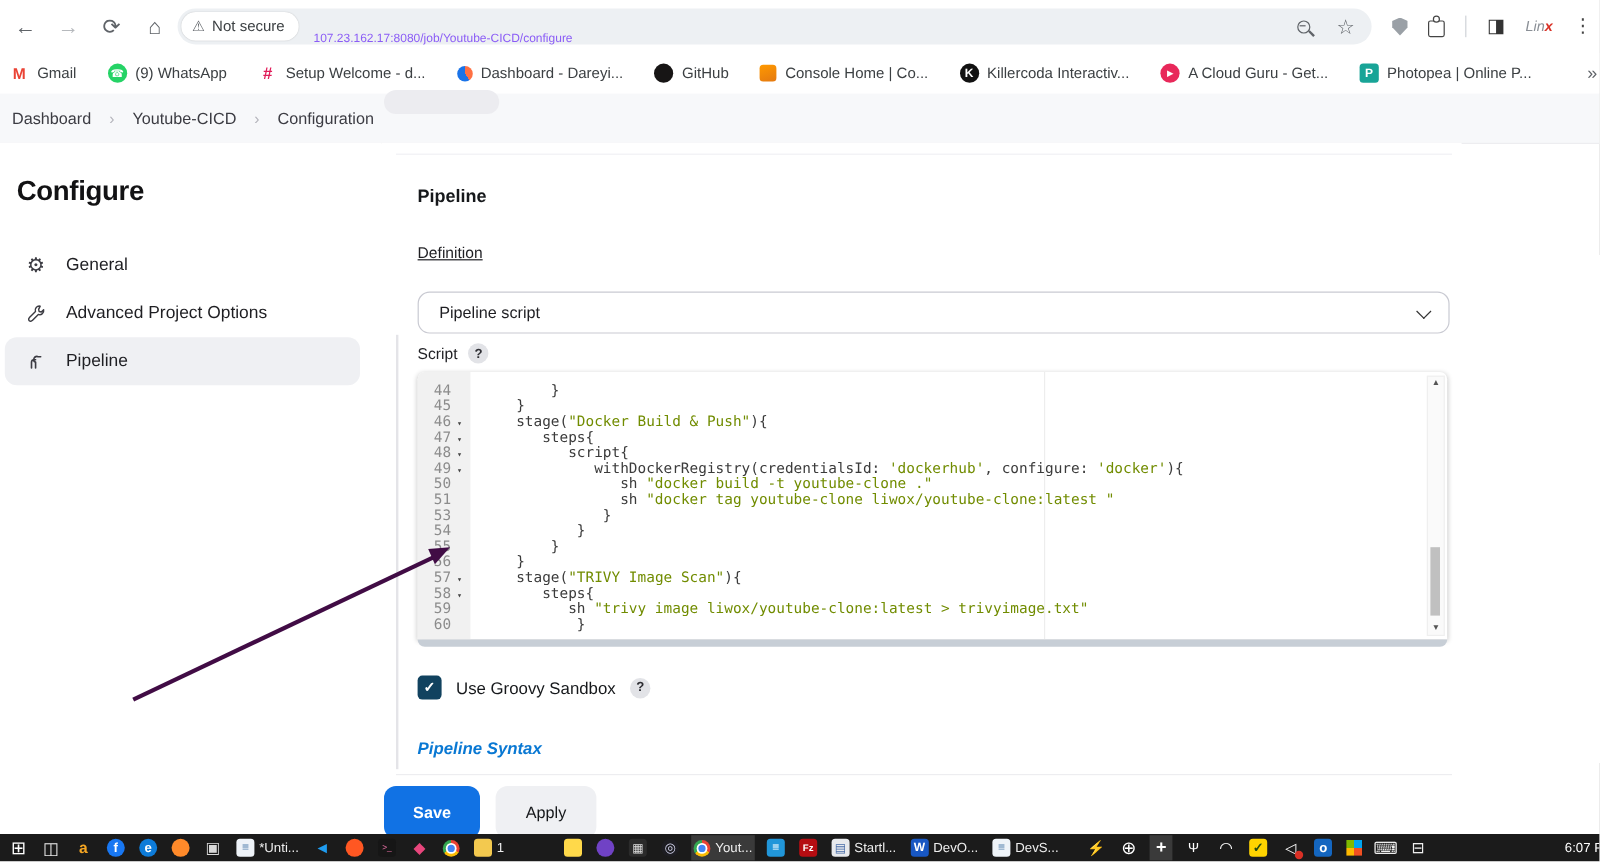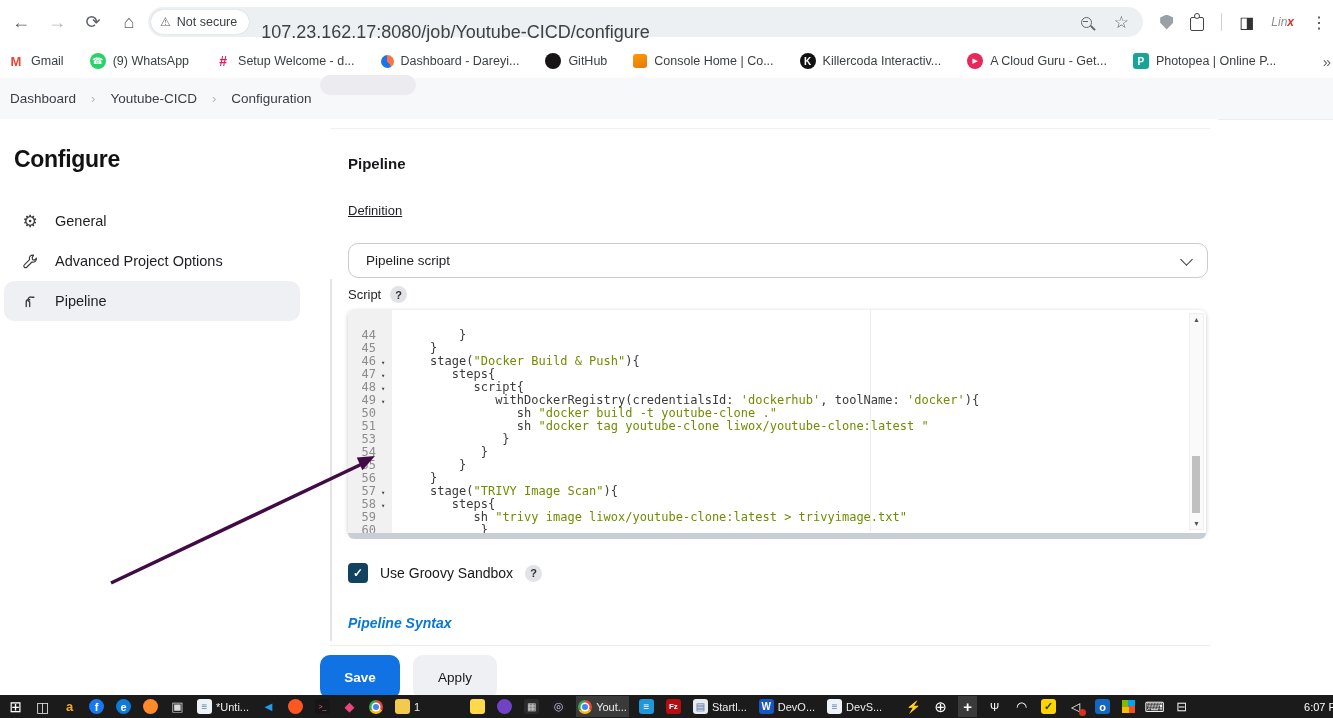--- a/index.html
+++ b/index.html
@@ -8,21 +8,21 @@
   
   .toolbar{position:absolute;left:0;top:0;width:1333px;height:44px;background:#fff;}
   .navic{position:absolute;top:9px;font-size:18px;color:#5f6368;width:26px;height:26px;
     display:flex;align-items:center;justify-content:center;cursor:pointer;}
   .navic.dim{color:#b6b9bd;}
   .addressbar{position:absolute;left:148px;top:7px;width:995px;height:30px;border-radius:15px;
     background:#edf0f3;display:flex;align-items:center;}
   .chip{height:24px;margin-left:3px;padding:0 12px 0 9px;background:#fff;border-radius:12px;
     display:flex;align-items:center;gap:6px;font-size:12.5px;color:#3c4043;box-shadow:0 0 1px rgba(0,0,0,.25);}
   .warn{font-size:12px;color:#5f6368;}
-  .url{margin-left:12px;font-size:18px;color:#404040;margin-top:20px;}
+  .url{margin-left:12px;font-size:10px;color:#8b5cf6;margin-top:20px;}
   .ab-spacer{flex:1;}
   .mag{width:9px;height:9px;border:1.8px solid #5f6368;border-radius:50%;position:relative;margin-right:22px;}
   .mag::before{content:"";position:absolute;left:1px;top:3px;width:5px;height:1.5px;background:#5f6368;}
   .mag::after{content:"";position:absolute;width:6px;height:1.8px;background:#5f6368;
     transform:rotate(45deg);right:-5px;bottom:-2px;}
   .star{font-size:17px;color:#5f6368;margin-right:14px;}
   .tb-right{position:absolute;right:6px;top:0;height:44px;display:flex;align-items:center;gap:17px;}
   .shield{width:13px;height:15px;background:#9aa0a6;clip-path:polygon(50% 0,100% 20%,100% 55%,50% 100%,0 55%,0 20%);}
   .puzzle{width:12px;height:12px;border:1.9px solid #444;border-radius:2px;position:relative;margin-top:3px;}
   .puzzle::before{content:"";position:absolute;top:-5px;left:3px;width:4px;height:4px;border:1.9px solid #444;border-radius:50%;background:#fff;}
@@ -72,21 +72,21 @@
     border-bottom:1.7px solid #333;transform:rotate(45deg);}
   .sectionbar{position:absolute;left:12px;top:160px;width:2px;height:362px;background:#e4e4e8;}
   .scriptrow{position:absolute;left:30px;top:167px;display:flex;align-items:center;gap:9px;font-size:13px;color:#1f1f23;}
   .helpbadge{width:17px;height:17px;border-radius:50%;background:#e2e3e7;color:#2e2e33;font-size:11px;
     font-weight:bold;display:flex;align-items:center;justify-content:center;cursor:pointer;}
   
   .editor{position:absolute;left:30px;top:191px;width:858px;height:223px;background:#fff;
     border-radius:6px 6px 0 0;box-shadow:0 1px 4px rgba(0,0,0,.22);overflow:hidden;}
   .gutterbg{position:absolute;left:0;top:0;width:44px;height:100%;background:#f1f1f1;}
   .ruler{position:absolute;left:522px;top:0;width:1px;height:100%;background:#ededed;}
-  .codelines{position:absolute;left:0;top:19px;width:100%;font-family:"DejaVu Sans Mono",monospace;font-size:12px;}
+  .codelines{position:absolute;left:0;top:9px;width:100%;font-family:"DejaVu Sans Mono",monospace;font-size:12px;}
   .cl{display:flex;height:13px;line-height:13px;}
   .cl .g{width:28px;flex:none;text-align:right;color:#8c8c8c;}
   .cl .f{width:14px;flex:none;text-align:center;font-size:7px;color:#444;padding-top:2px;cursor:pointer;}
   .cl .c{white-space:pre;color:#3b3b3b;flex:none;padding-left:4px;}
   .cl .c .s{color:#718c00;}
   .vsb{position:absolute;right:2px;top:3px;width:13px;height:215px;background:#fafafa;border:1px solid #efefef;}
   .vsb .up,.vsb .dn{position:absolute;left:0;width:100%;text-align:center;font-size:7px;color:#555;cursor:pointer;}
   .vsb .up{top:2px;} .vsb .dn{bottom:2px;}
   .vsb .thumb{position:absolute;left:1.5px;top:142px;width:8px;height:57px;background:#c0c0c0;cursor:pointer;}
   .editor-bottom{position:absolute;left:30px;top:414px;width:858px;height:6px;background:#c7ced6;border-radius:0 0 6px 6px;}
@@ -272,21 +272,21 @@
             <span class="c"><span>        steps{</span></span>
           </div>
           <div class="cl">
             <span class="g">48</span>
             <span class="f">▾</span>
             <span class="c"><span>           script{</span></span>
           </div>
           <div class="cl">
             <span class="g">49</span>
             <span class="f">▾</span>
-            <span class="c"><span>              withDockerRegistry(credentialsId: </span><span class="s">'dockerhub'</span><span>, toolName: </span><span class="s">'docker'</span><span>){</span></span>
+            <span class="c"><span>              withDockerRegistry(credentialsId: </span><span class="s">'dockerhub'</span><span>, configure: </span><span class="s">'docker'</span><span>){</span></span>
           </div>
           <div class="cl">
             <span class="g">50</span>
             <span class="f"></span>
             <span class="c"><span>                 sh </span><span class="s">"docker build -t youtube-clone ."</span></span>
           </div>
           <div class="cl">
             <span class="g">51</span>
             <span class="f"></span>
             <span class="c"><span>                 sh </span><span class="s">"docker tag youtube-clone liwox/youtube-clone:latest "</span></span>

